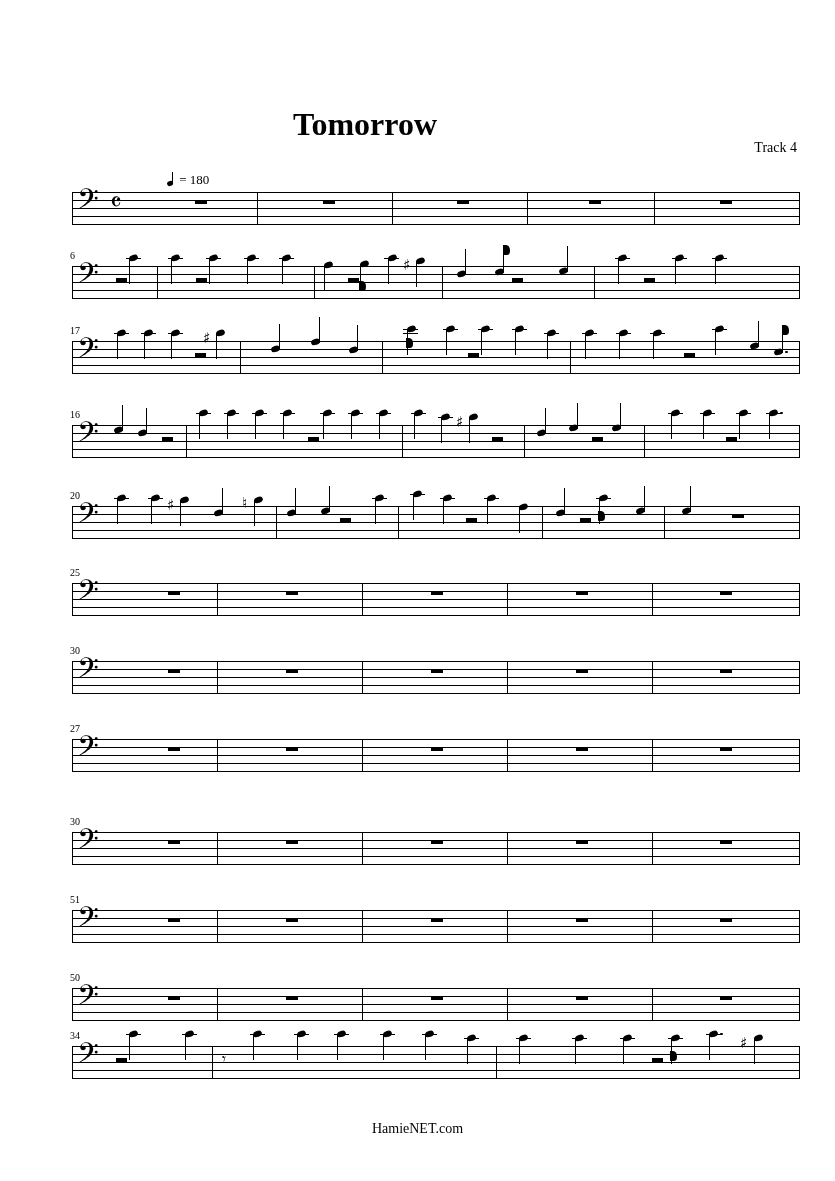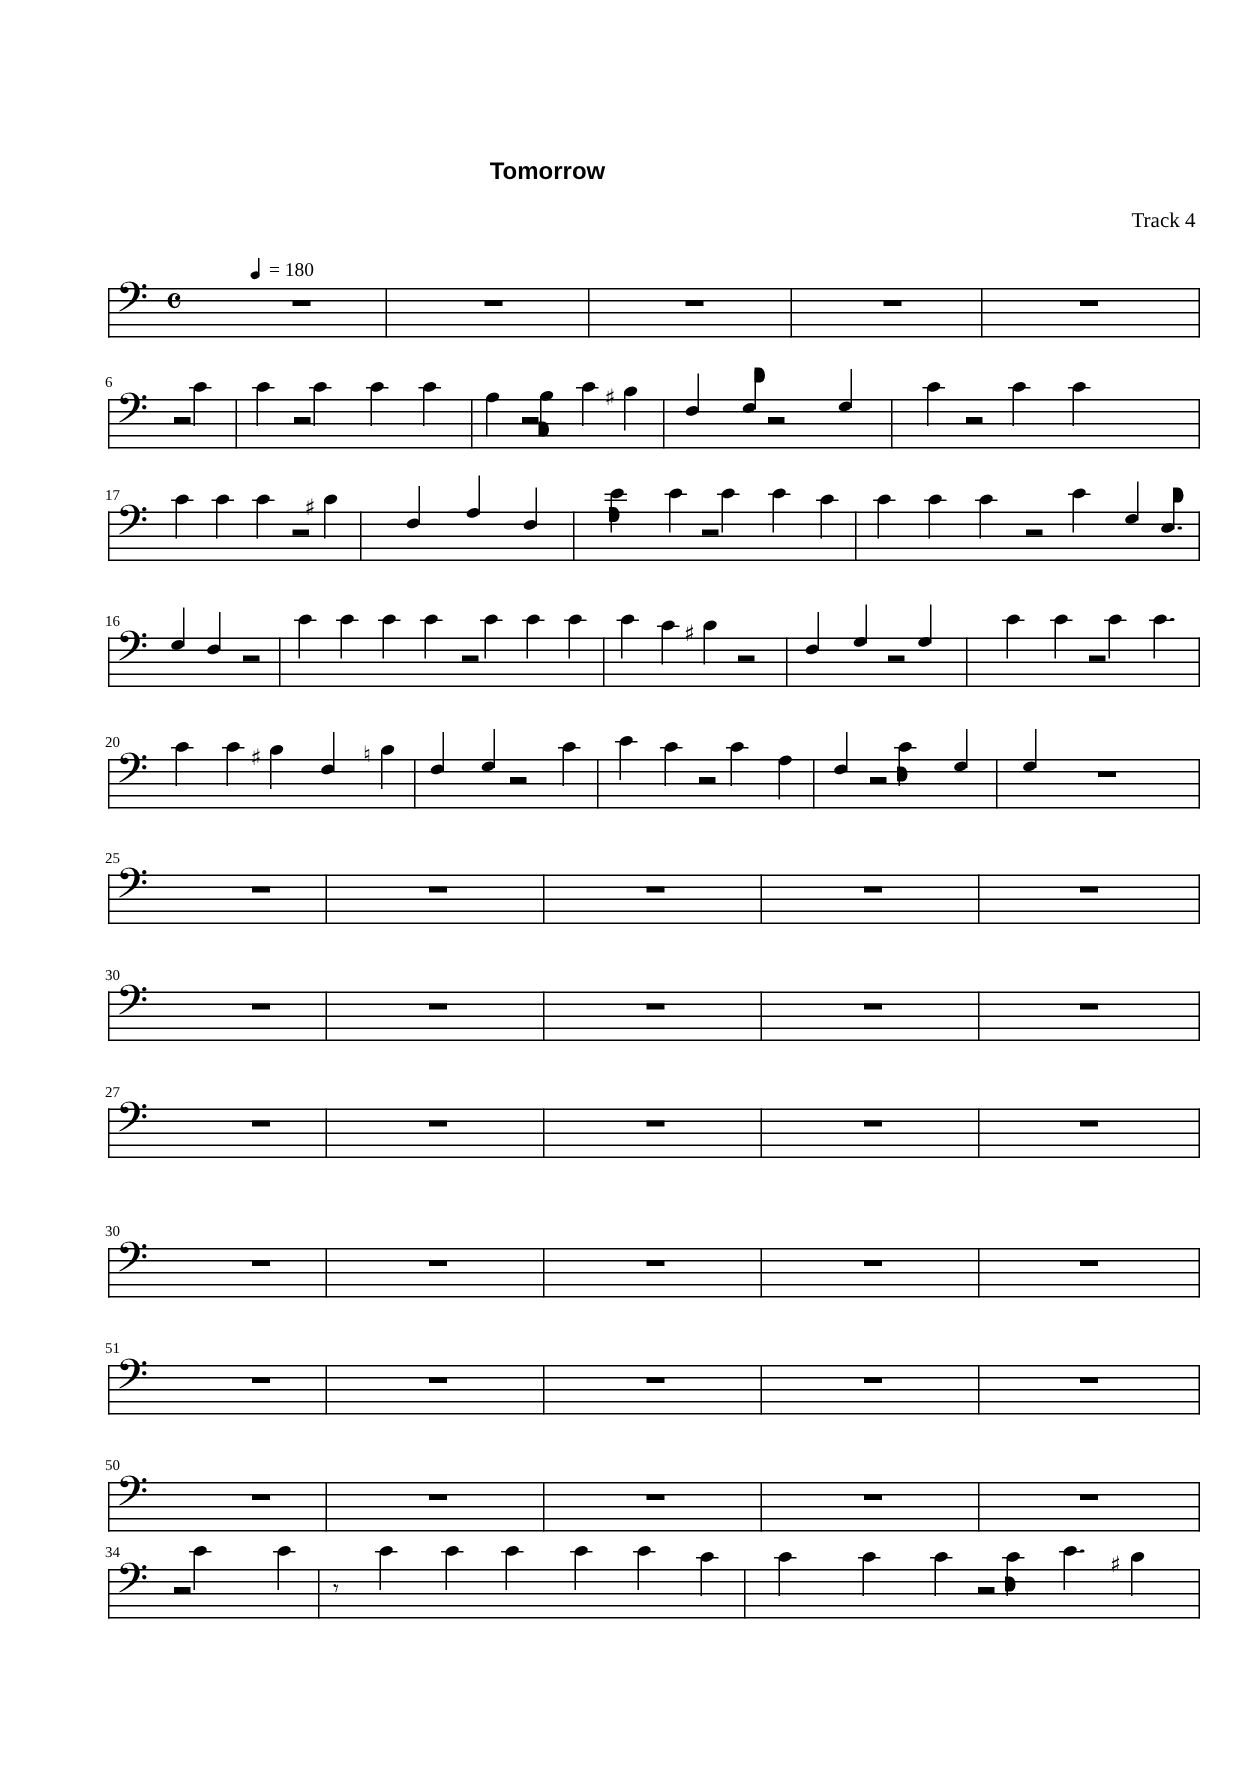--- a/index.html
+++ b/index.html
@@ -20,23 +20,23 @@
     left: 0; top: 0;
     width: 835px;
     height: 1181px;
   }
   .title {
     position: absolute;
     top: 106px;
     left: 0;
     width: 730px;
     text-align: center;
-    font-size: 16px;
+    font-size: 32px;
     font-weight: bold;
-    font-family: Liberation Sans, sans-serif;
+    font-family: Liberation Serif, serif;
   }
   .track-label {
     position: absolute;
     top: 140px;
     right: 38px;
     font-size: 14px;
     font-family: "Liberation Serif", serif;
   }
   .footer {
     position: absolute;
@@ -888,13 +888,14 @@
         <span class="dot"></span>
       </div>
     <div class="accidental" style="left:668px; top:-10px;">♯</div>
     <div class="note" style="left:682px; top:-11px;">
         <span class="head"></span>
         <span class="stem-down"></span>
       </div>
     <div class="barline end"></div>
   </div>
 
+  <div class="footer">HamieNET.com</div>
 </div>
 
 </body></html>

